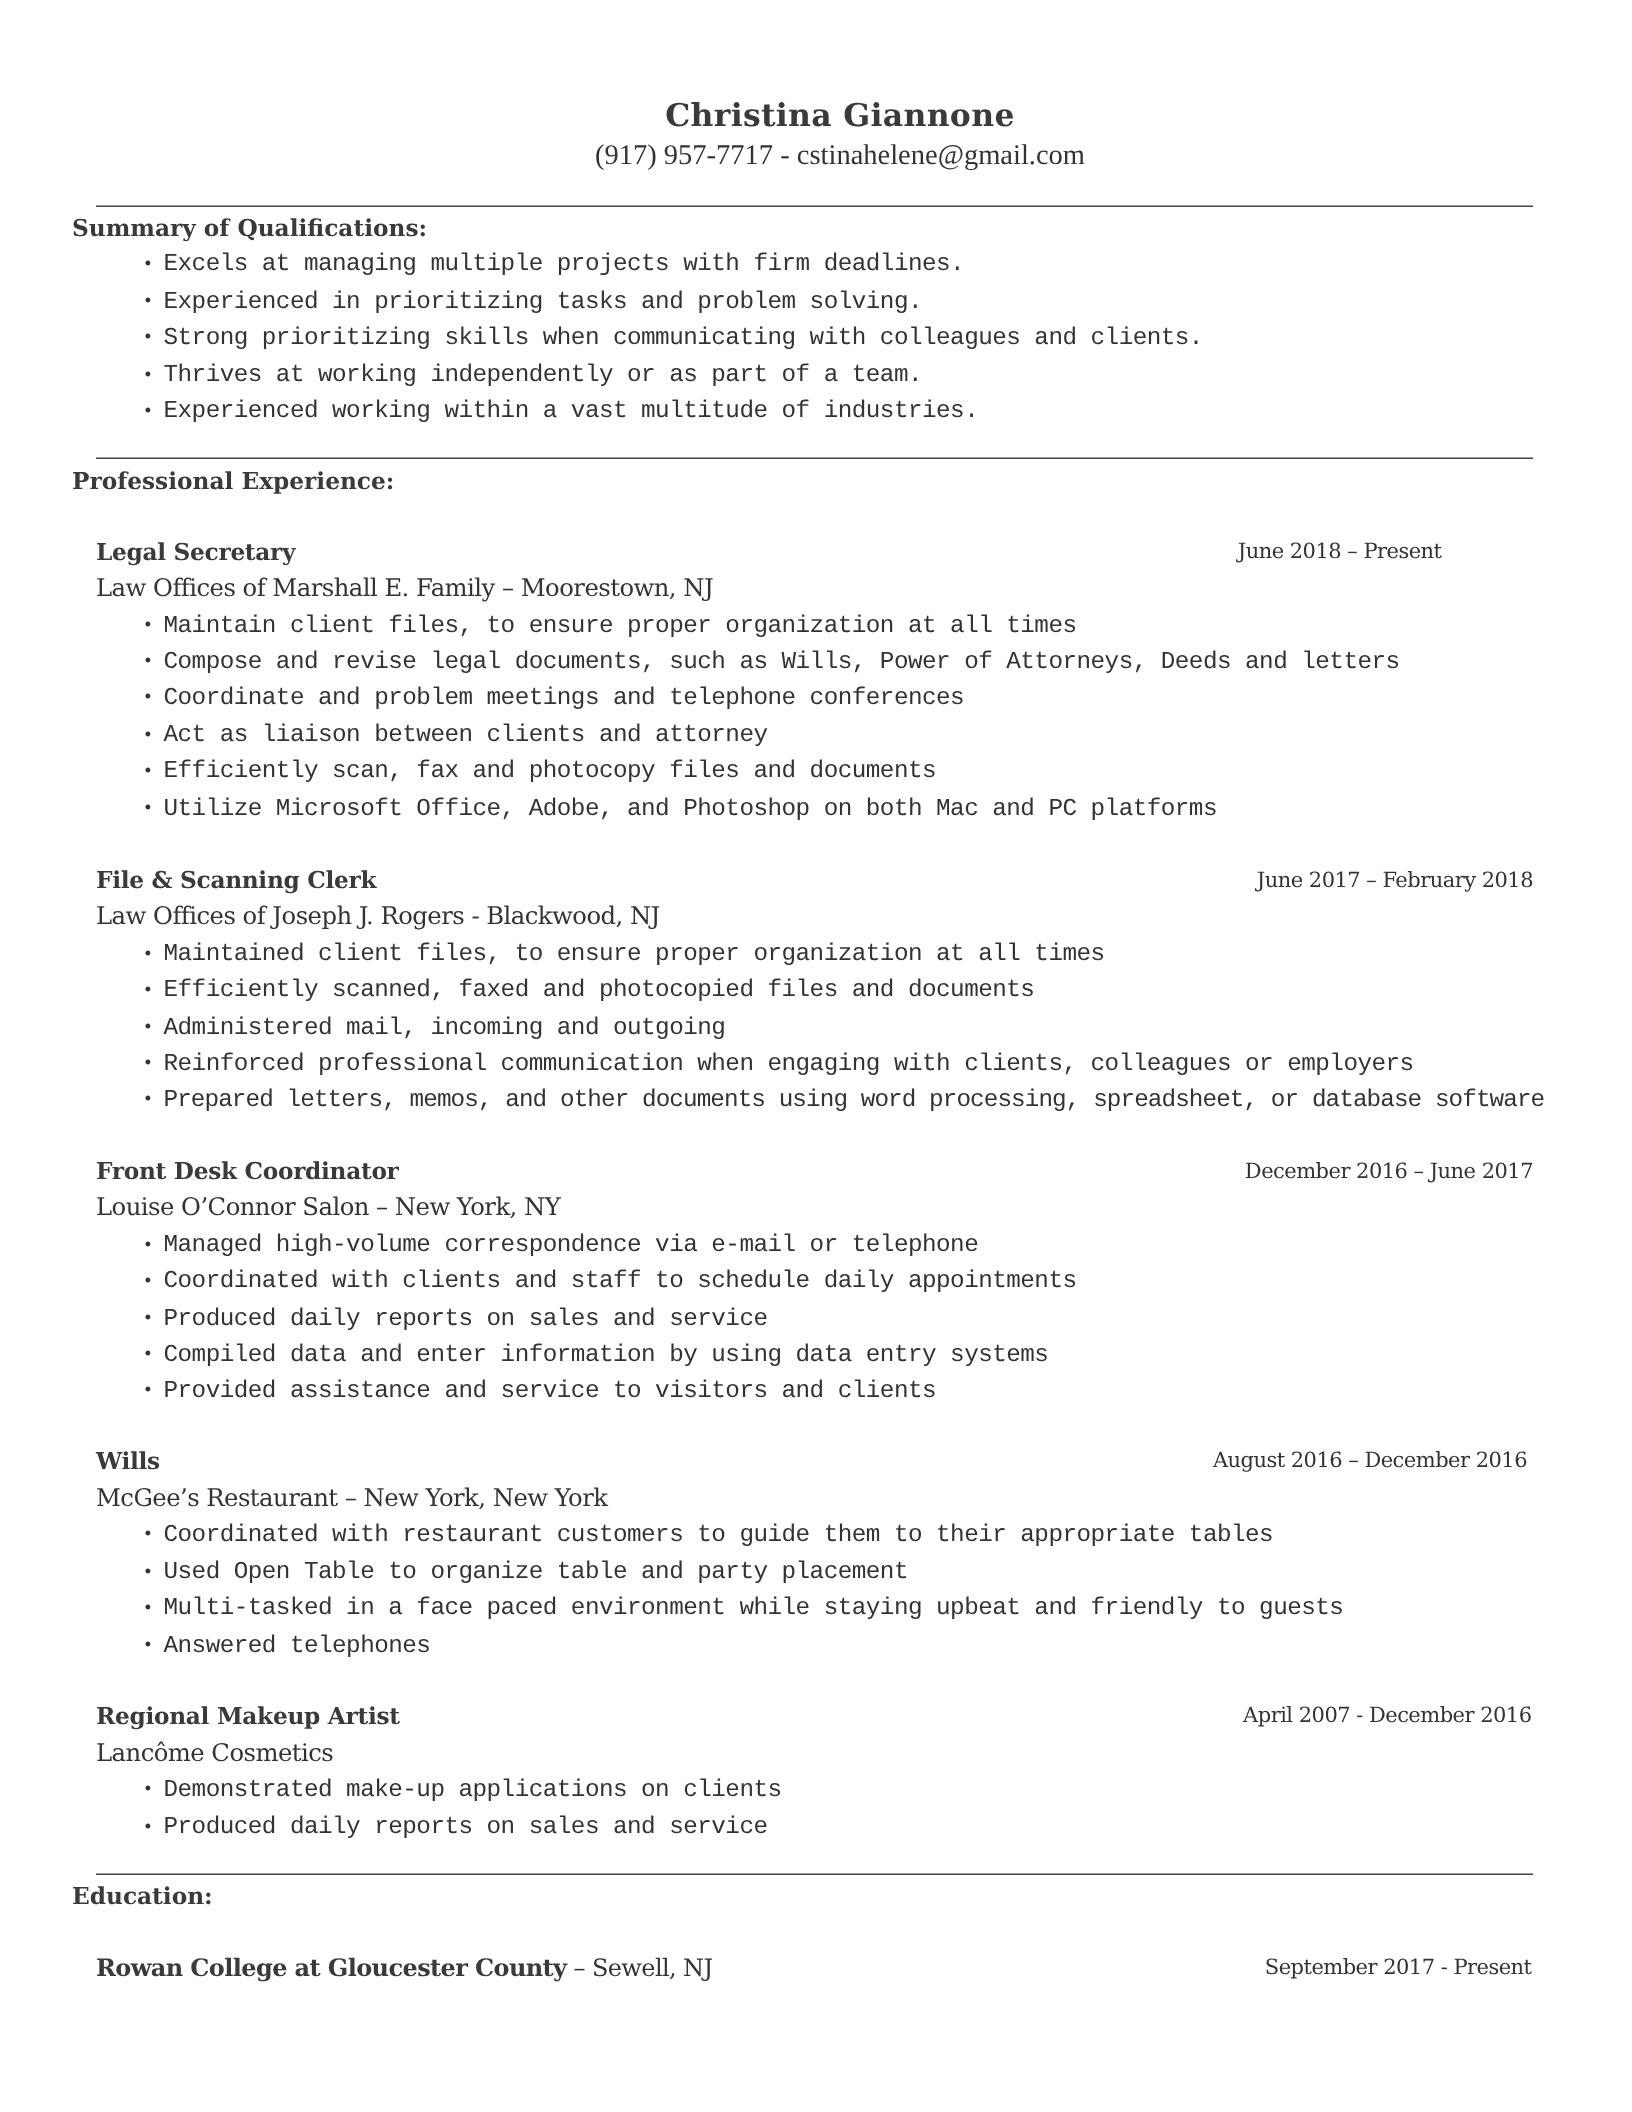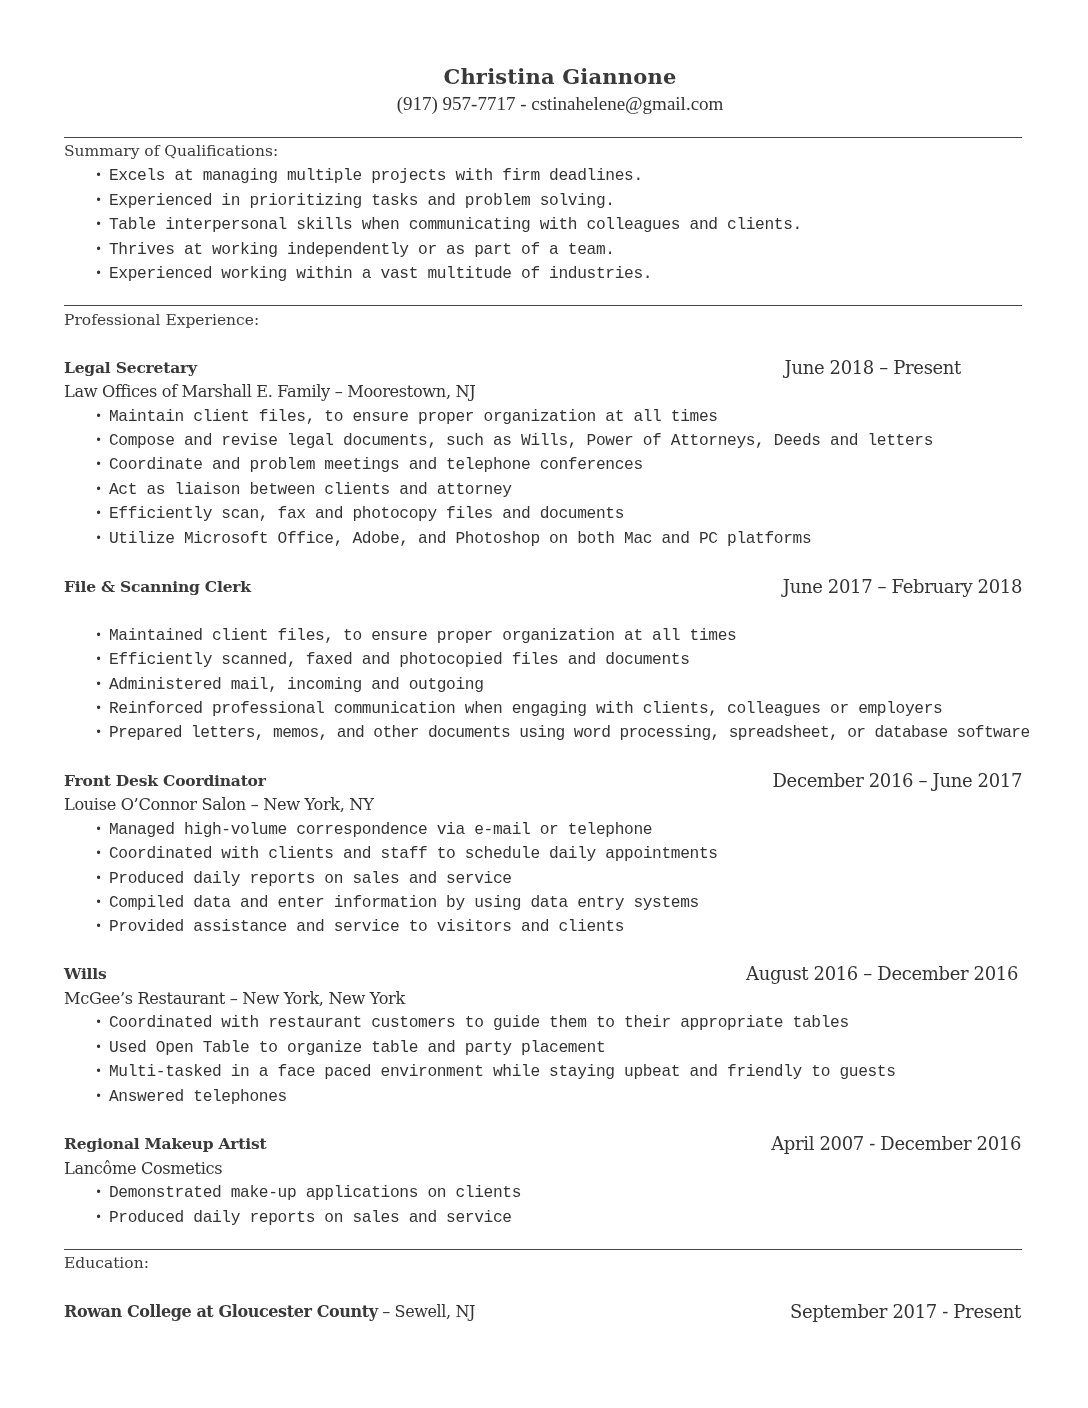--- a/index.html
+++ b/index.html
@@ -43,23 +43,23 @@
     }
     .rule {
       position: absolute;
       left: 64px;
       width: 958px;
       height: 0;
       border-top: 1.5px solid #444;
     }
     .section-title {
       position: absolute;
-      left: 64px;
+      left: 48px;
       font-family: "DejaVu Serif", serif;
-      font-weight: normal;
+      font-weight: bold;
       font-size: 15.5px;
       color: #3a3a3a;
     }
     .line {
       position: absolute;
       font-family: "DejaVu Serif", serif;
       font-size: 16.2px;
       line-height: 24px;
       white-space: nowrap;
       color: #333;
@@ -83,21 +83,21 @@
     }
     .bullet .dot {
       display: inline-block;
       width: 14px;
       font-size: 12px;
       vertical-align: 1px;
     }
     .date {
       position: absolute;
       font-family: "DejaVu Serif", serif;
-      font-size: 18px;
+      font-size: 14px;
       line-height: 24px;
       white-space: nowrap;
       color: #333;
       letter-spacing: -0.35px;
       text-align: right;
     }
     .edu-line {
       position: absolute;
       left: 64px;
       font-family: "DejaVu Serif", serif;
@@ -119,40 +119,41 @@
     <div class="contact">
       <span>(917) 957-7717</span><span> - </span><span>cstinahelene@gmail.com</span>
     </div>
   </div>
 
   <div class="rule" style="top:137px"></div>
 
   <div class="section-title" style="top:142px">Summary of Qualifications:</div>
   <div class="bullet" style="top:164px"><span class="dot">•</span><span>Excels at managing multiple projects with firm deadlines.</span></div>
   <div class="bullet" style="top:189px"><span class="dot">•</span><span>Experienced in prioritizing tasks and problem solving.</span></div>
-  <div class="bullet" style="top:213px"><span class="dot">•</span><span>Table interpersonal skills when communicating with colleagues and clients.</span></div>
+  <div class="bullet" style="top:213px"><span class="dot">•</span><span>Strong prioritizing skills when communicating with colleagues and clients.</span></div>
   <div class="bullet" style="top:238px"><span class="dot">•</span><span>Thrives at working independently or as part of a team.</span></div>
   <div class="bullet" style="top:262px"><span class="dot">•</span><span>Experienced working within a vast multitude of industries.</span></div>
 
   <div class="rule" style="top:305px"></div>
 
   <div class="section-title" style="top:311px">Professional Experience:</div>
 
   <div class="line job-title" style="left:64px; top:356px">Legal Secretary</div>
   <div class="date" style="right:127px; top:356px">June 2018 – Present</div>
   <div class="line" style="left:64px; top:380px">Law Offices of Marshall E. Family – Moorestown, NJ</div>
   <div class="bullet" style="top:405px"><span class="dot">•</span><span>Maintain client files, to ensure proper organization at all times</span></div>
   <div class="bullet" style="top:429px"><span class="dot">•</span><span>Compose and revise legal documents, such as Wills, Power of Attorneys, Deeds and letters</span></div>
   <div class="bullet" style="top:453px"><span class="dot">•</span><span>Coordinate and problem meetings and telephone conferences</span></div>
   <div class="bullet" style="top:478px"><span class="dot">•</span><span>Act as liaison between clients and attorney</span></div>
   <div class="bullet" style="top:502px"><span class="dot">•</span><span>Efficiently scan, fax and photocopy files and documents</span></div>
   <div class="bullet" style="top:527px"><span class="dot">•</span><span>Utilize Microsoft Office, Adobe, and Photoshop on both Mac and PC platforms</span></div>
 
   <div class="line job-title" style="left:64px; top:575px">File &amp; Scanning Clerk</div>
   <div class="date" style="right:66px; top:575px">June 2017 – February 2018</div>
+  <div class="line" style="left:64px; top:599px">Law Offices of Joseph J. Rogers - Blackwood, NJ</div>
   <div class="bullet" style="top:624px"><span class="dot">•</span><span>Maintained client files, to ensure proper organization at all times</span></div>
   <div class="bullet" style="top:648px"><span class="dot">•</span><span>Efficiently scanned, faxed and photocopied files and documents</span></div>
   <div class="bullet" style="top:697px"><span class="dot">•</span><span>Reinforced professional communication when engaging with clients, colleagues or employers</span></div>
   <div class="bullet" style="top:673px"><span class="dot">•</span><span>Administered mail, incoming and outgoing</span></div>
   <div class="bullet" style="top:721px; letter-spacing:-0.6px"><span class="dot">•</span><span>Prepared letters, memos, and other documents using word processing, spreadsheet, or database software</span></div>
 
   <div class="line job-title" style="left:64px; top:769px">Front Desk Coordinator</div>
   <div class="date" style="right:66px; top:769px">December 2016 – June 2017</div>
   <div class="line" style="left:64px; top:793px">Louise O’Connor Salon – New York, NY</div>
   <div class="bullet" style="top:818px"><span class="dot">•</span><span>Managed high-volume correspondence via e-mail or telephone</span></div>

